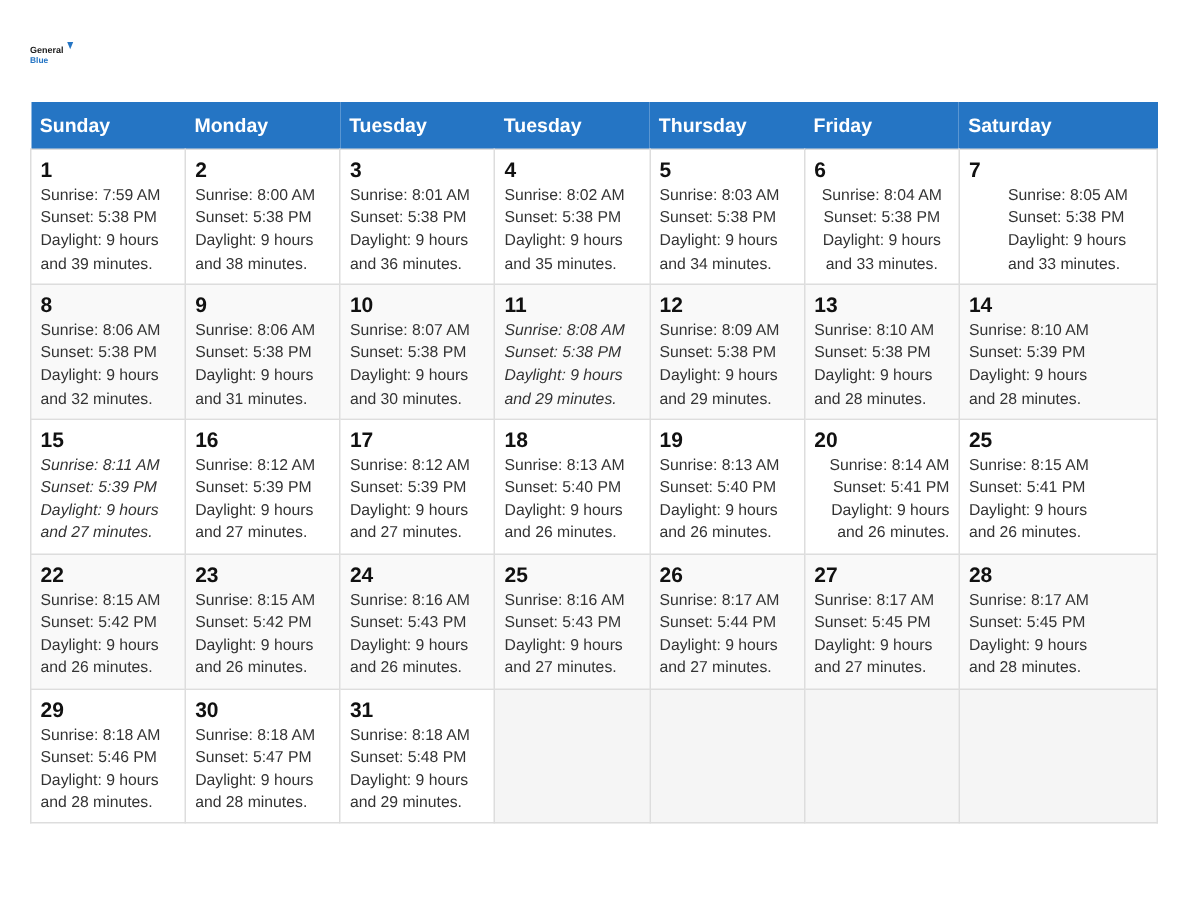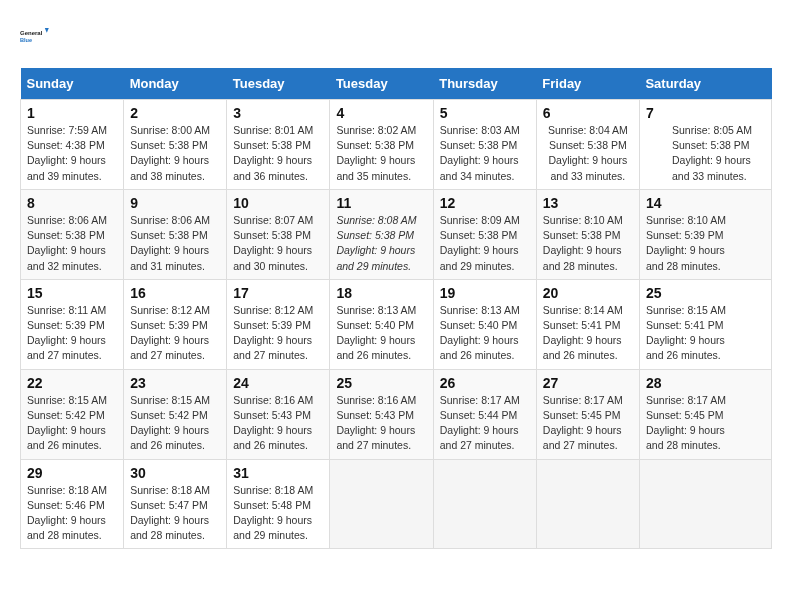--- a/index.html
+++ b/index.html
@@ -103,21 +103,21 @@
         <th>Thursday</th>
         <th>Friday</th>
         <th>Saturday</th>
       </tr>
   </thead>
   <tbody id="calendar-body">
       <tr>
         <td>
           <span class="day-num">1</span>
           <div class="day-info" style="white-space: pre-line;">Sunrise: 7:59 AM
-Sunset: 4:38 PM
+Sunset: 5:38 PM
 Daylight: 9 hours
 and 39 minutes.</div>
         </td>
         <td>
           <span class="day-num">2</span>
           <div class="day-info" style="white-space: pre-line;">Sunrise: 8:00 AM
 Sunset: 5:38 PM
 Daylight: 9 hours
 and 38 minutes.</div>
         </td>
@@ -204,21 +204,21 @@
           <span class="day-num">14</span>
           <div class="day-info" style="white-space: pre-line;">Sunrise: 8:10 AM
 Sunset: 5:39 PM
 Daylight: 9 hours
 and 28 minutes.</div>
         </td>
       </tr>
       <tr>
         <td>
           <span class="day-num">15</span>
-          <div class="day-info" style="white-space: pre-line;">Sunrise: 8:11 AM
+          <div class="day-info" style="white-space: pre-line; font-style: italic;">Sunrise: 8:11 AM
 Sunset: 5:39 PM
 Daylight: 9 hours
 and 27 minutes.</div>
         </td>
         <td>
           <span class="day-num">16</span>
           <div class="day-info" style="white-space: pre-line;">Sunrise: 8:12 AM
 Sunset: 5:39 PM
 Daylight: 9 hours
 and 27 minutes.</div>
@@ -239,21 +239,21 @@
         </td>
         <td>
           <span class="day-num">19</span>
           <div class="day-info" style="white-space: pre-line;">Sunrise: 8:13 AM
 Sunset: 5:40 PM
 Daylight: 9 hours
 and 26 minutes.</div>
         </td>
         <td>
           <span class="day-num">20</span>
-          <div class="day-info" style="white-space: pre-line;">Sunrise: 8:14 AM
+          <div class="day-info" style="white-space: pre-line; text-align: right;">Sunrise: 8:14 AM
 Sunset: 5:41 PM
 Daylight: 9 hours
 and 26 minutes.</div>
         </td>
         <td>
           <span class="day-num">25</span>
           <div class="day-info" style="white-space: pre-line;">Sunrise: 8:15 AM
 Sunset: 5:41 PM
 Daylight: 9 hours
 and 26 minutes.</div>

